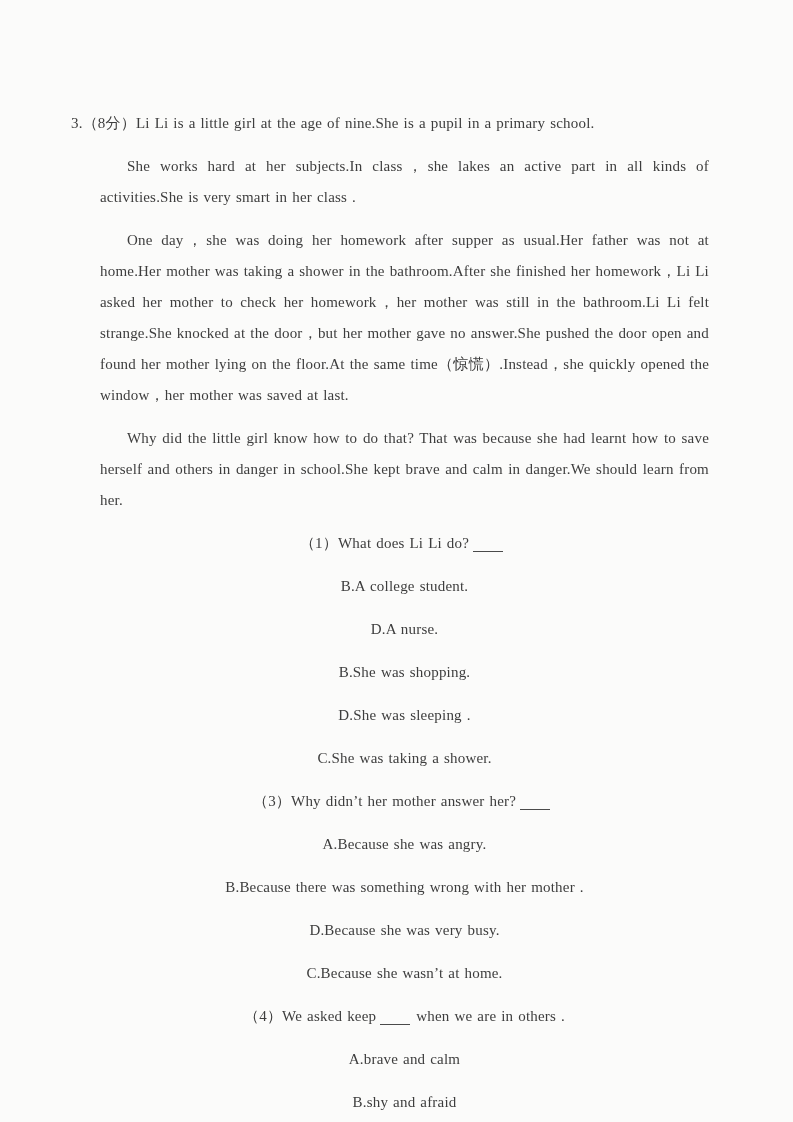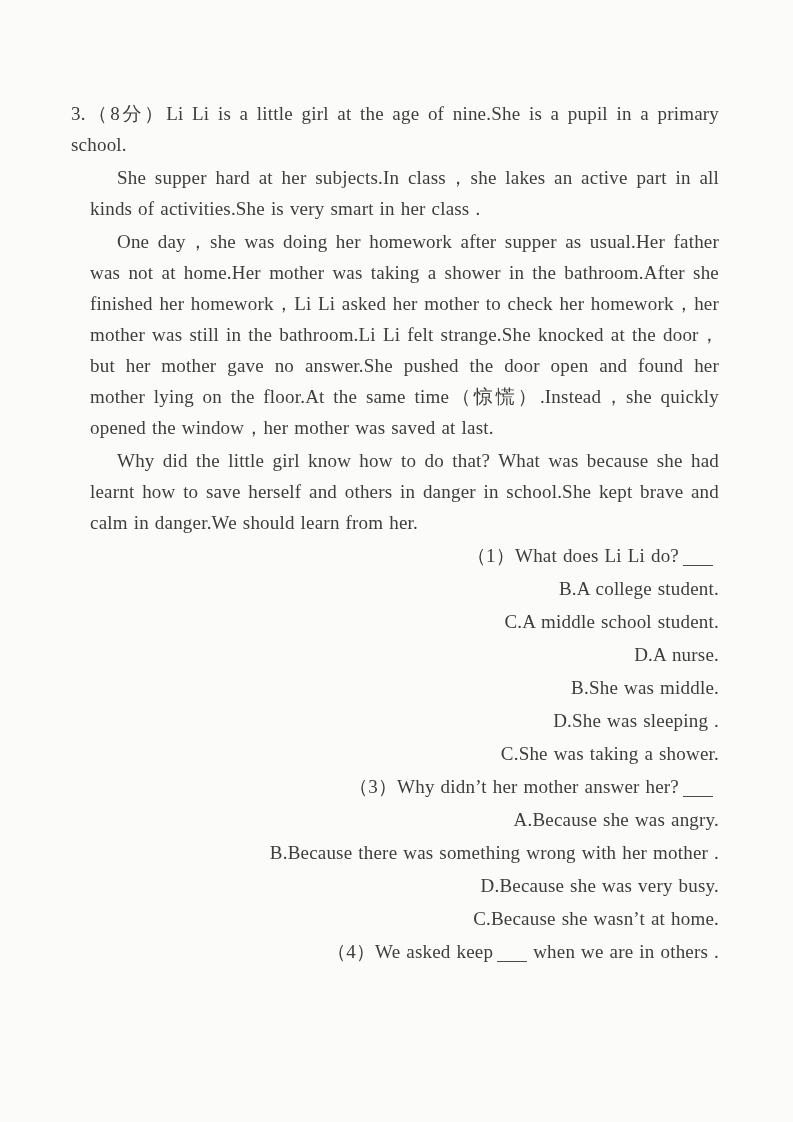--- a/index.html
+++ b/index.html
@@ -14,81 +14,82 @@
     background: #fbfbfa;
     overflow: hidden;
     font-family: "Liberation Serif", "DejaVu Serif", serif;
     color: #3d3d3d;
   }
   .content {
     box-sizing: border-box;
     padding: 96px 72px 0 88px;
   }
   .content p {
-    margin: 2px;
-    font-size: 19px;
+    margin: 12px;
+    font-size: 15px;
     line-height: 31px;
     letter-spacing: 0.2px;
     word-spacing: 1px;
   }
   .para {
     text-align: justify;
   }
   .para.indent {
     text-indent: 27px;
   }
   .para.first-line {
     margin-left: -17px;
     text-indent: 0;
   }
   .q-line, .opt {
-    text-align: right;
+    text-align: center;
   }
   .blank {
     display: inline-block;
     width: 30px;
     height: 1px;
     border-bottom: 1px solid #4a4a4a;
     vertical-align: -4px;
     margin: 0 6px 0 4px;
   }
 </style>
 </head>
 <body>
 
 <div class="page">
   <div class="content">
 
     <p class="para first-line"><span>3.（8分）</span><span>Li Li is a little girl at the age of nine.She is a pupil in a primary school.</span></p>
 
-    <p class="para indent">She supper hard at her subjects.In class，she lakes an active part in all kinds of activities.She is very smart in her class .</p>
+    <p class="para indent">She works hard at her subjects.In class，she lakes an active part in all kinds of activities.She is very smart in her class .</p>
 
     <p class="para indent">One day，she was doing her homework after supper as usual.Her father was not at home.Her mother was taking a shower in the bathroom.After she finished her homework，Li Li asked her mother to check her homework，her mother was still in the bathroom.Li Li felt strange.She knocked at the door，but her mother gave no answer.She pushed the door open and found her mother lying on the floor.At the same time（惊慌）.Instead，she quickly opened the window，her mother was saved at last.</p>
 
-    <p class="para indent">Why did the little girl know how to do that? What was because she had learnt how to save herself and others in danger in school.She kept brave and calm in danger.We should learn from her.</p>
+    <p class="para indent">Why did the little girl know how to do that? That was because she had learnt how to save herself and others in danger in school.She kept brave and calm in danger.We should learn from her.</p>
 
     <div>
       <p class="q-line"><span>（1）</span><span>What does Li Li do?</span><span class="blank"></span></p>
       <p class="opt">B.A college student.</p>
-      <p class="opt">C.A middle school student.</p>
       <p class="opt">D.A nurse.</p>
     </div>
 
     <div>
-      <p class="opt">B.She was middle.</p>
+      <p class="opt">B.She was shopping.</p>
       <p class="opt">D.She was sleeping .</p>
       <p class="opt">C.She was taking a shower.</p>
     </div>
 
     <div>
       <p class="q-line"><span>（3）</span><span>Why didn’t her mother answer her?</span><span class="blank"></span></p>
       <p class="opt">A.Because she was angry.</p>
       <p class="opt">B.Because there was something wrong with her mother .</p>
       <p class="opt">D.Because she was very busy.</p>
       <p class="opt">C.Because she wasn’t at home.</p>
     </div>
 
     <div>
       <p class="q-line"><span>（4）</span><span>We asked keep</span><span class="blank"></span><span>when we are in others .</span></p>
+      <p class="opt">A.brave and calm</p>
+      <p class="opt">B.shy and afraid</p>
     </div>
 
   </div>
 </div>
 
 </body></html>

